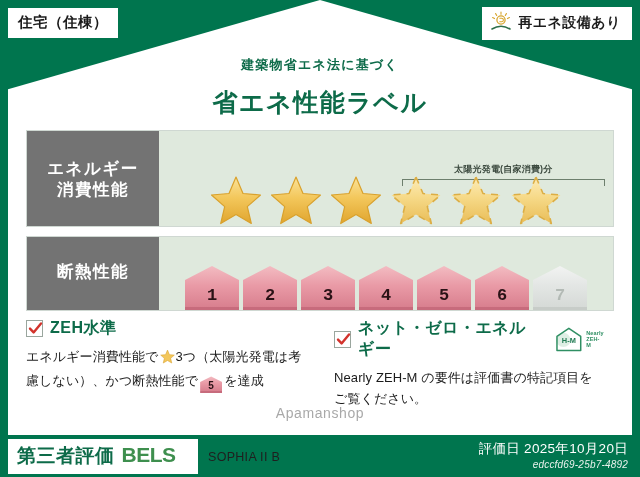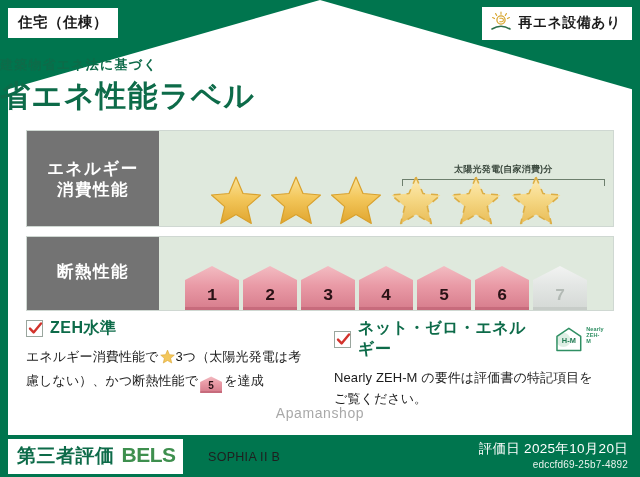--- a/index.html
+++ b/index.html
@@ -43,29 +43,29 @@
     display: flex; align-items: center; gap: 6px;
     z-index: 6;
   }
   #renewable-chip .chip-label {
     font-size: 14px; font-weight: bold; color: #1c1c1c; letter-spacing: .5px;
   }
 
   
   #title-block {
     position: absolute; left: 0; right: 0; top: 56px;
-    text-align: left; z-index: 5; font-family: Liberation Mono, monospace;
+    text-align: center; z-index: 5; font-family: Liberation Mono, monospace;
   }
   #label-subtitle {
     font-size: 13px; font-weight: bold; color: #0d6b49;
     letter-spacing: 1.2px;
   }
   #label-title {
-    margin-top: 2px;
-    font-size: 30px; font-weight: bold; color: #0d6b49;
+    margin-top: 12px;
+    font-size: 25px; font-weight: bold; color: #0d6b49;
     letter-spacing: 1.5px;
   }
 
   
   #panel {
     position: absolute; left: 26px; right: 26px; top: 130px;
     z-index: 5;
   }
 
   .perf-row {
@@ -181,21 +181,21 @@
   }
   .inline-ins .badge-shape {
     position: absolute; inset: 0;
     clip-path: polygon(0% 100%, 0% 32%, 50% 0%, 100% 32%, 100% 100%);
     background: linear-gradient(180deg,#f3bcc2 0%, #e99aa6 48%, #d9808f 100%);
     border-bottom: 2px solid #c76b7c;
   }
   .inline-ins span { position: relative; z-index: 2; }
 
   
-  #zehm-logo { display: flex; gap: 3px; margin-left: 5px; }
+  #zehm-logo { display: flex; align-items: center; gap: 3px; margin-left: 5px; }
   #zehm-logo .logo-sub {
     font-size: 5.5px; color: #2f8f63; font-weight: bold; line-height: 1.15;
     letter-spacing: .1px;
   }
 
   
   #watermark {
     position: absolute; left: 0; right: 0; top: 405px;
     text-align: center;
     font-size: 14px; color: #9a9a9a;
@@ -206,40 +206,40 @@
 
   
   #footer {
     position: absolute; left: 0; right: 0; bottom: 0; height: 42px;
     background: #00754e;
     z-index: 8;
   }
   #bels-chip {
     position: absolute; left: 8px; top: 4px;
     background: #ffffff;
-    padding: 4px 7px 5px 9px;
+    padding: 4px 22px 5px 9px;
     display: flex; align-items: baseline; gap: 7px;
   }
   #bels-chip .bels-jp {
     font-size: 19px; font-weight: bold; color: #0d6b49; letter-spacing: .5px;
   }
   #bels-chip .bels-en {
     font-size: 21px; font-weight: bold; color: #3e8f4e; letter-spacing: -.5px;
   }
   #building-name {
     position: absolute; left: 208px; top: 15px;
     font-size: 12.5px; color: #1f1f1f; letter-spacing: .3px;
   }
   #eval-date {
     position: absolute; right: 12px; top: 5px;
     font-size: 13.5px; color: #ffffff; letter-spacing: .3px;
   }
   #eval-id {
     position: absolute; right: 12px; top: 24px;
-    font-size: 10px; color: #e8f2ec; letter-spacing: .2px;
+    font-size: 10px; color: #e8f2ec; letter-spacing: .2px; font-style: italic;
   }
 </style>
 </head>
 <body>
 
 <div id="label-root">
 
   <div id="white-sheet"></div>
 
   <div id="building-type-chip">

